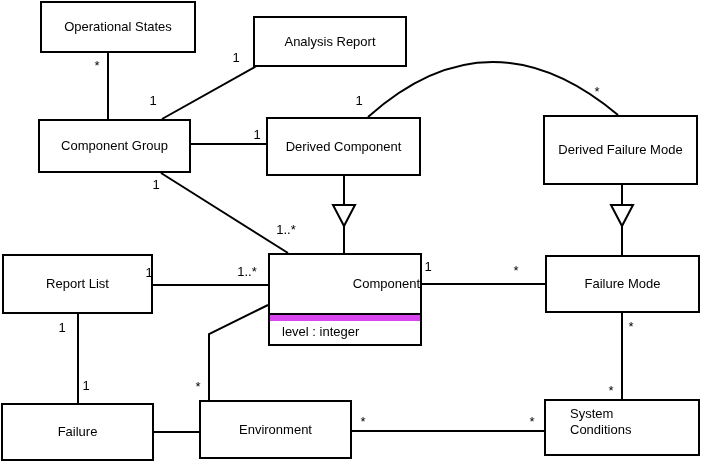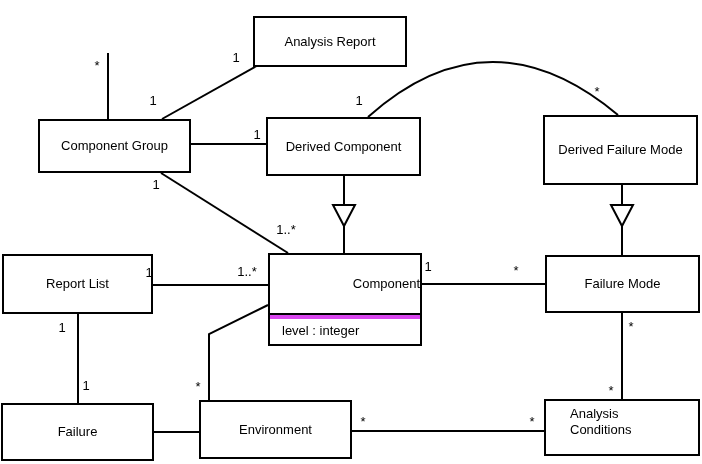--- a/index.html
+++ b/index.html
@@ -26,21 +26,21 @@
   }
   .uml-class.compound{display:block;padding:0;}
   .uml-class .name-compartment{
     box-sizing:border-box;
     height:60px;
     border-bottom:2px solid #000;
     display:flex;align-items:center;justify-content:flex-end;
   }
   .uml-class .attr-compartment{
     box-sizing:border-box;
-    border-top:4px solid #d946ef;
+    border-top:6px solid #d946ef;
     height:27px;
     display:flex;align-items:center;
     padding-left:12px;
     text-align:left;
   }
   .uml-class.left-text{
     justify-content:flex-start;
     align-items:flex-start;
     text-align:left;
     padding:5px 0 0 24px;
@@ -74,20 +74,23 @@
 
     <line x1="344" y1="176" x2="344" y2="204" stroke="#000" stroke-width="2"></line>
     <line x1="344" y1="226" x2="344" y2="253" stroke="#000" stroke-width="2"></line>
     <polygon points="333,205 355,205 344,226" fill="#fff" stroke="#000" stroke-width="2"></polygon>
 
     <line x1="622" y1="178" x2="622" y2="204" stroke="#000" stroke-width="2"></line>
     <line x1="622" y1="226" x2="622" y2="255" stroke="#000" stroke-width="2"></line>
     <polygon points="611,205 633,205 622,226" fill="#fff" stroke="#000" stroke-width="2"></polygon>
   </svg>
 
+  <div class="uml-class" style="left:40px;top:1px;width:156px;height:52px;">
+    <span>Operational States</span>
+  </div>
 
   <div class="uml-class" style="left:253px;top:16px;width:154px;height:51px;">
     <span>Analysis Report</span>
   </div>
 
   <div class="uml-class" style="left:38px;top:119px;width:153px;height:54px;">
     <span>Component Group</span>
   </div>
 
   <div class="uml-class" style="left:266px;top:117px;width:155px;height:59px;">
@@ -117,21 +120,21 @@
 
   <div class="uml-class" style="left:1px;top:403px;width:153px;height:58px;">
     <span>Failure</span>
   </div>
 
   <div class="uml-class" style="left:199px;top:400px;width:153px;height:59px;">
     <span>Environment</span>
   </div>
 
   <div class="uml-class left-text" style="left:544px;top:399px;width:156px;height:57px;">
-    <span style="display:block;width:80px;">Analysis Conditions</span>
+    <span style="display:block;width:80px;">System Conditions</span>
   </div>
 
   <div class="mult" style="left:97px;top:65px;">*</div>
   <div class="mult" style="left:153px;top:100px;">1</div>
   <div class="mult" style="left:236px;top:57px;">1</div>
   <div class="mult" style="left:257px;top:134px;">1</div>
   <div class="mult" style="left:359px;top:100px;">1</div>
   <div class="mult" style="left:597px;top:91px;">*</div>
   <div class="mult" style="left:156px;top:184px;">1</div>
   <div class="mult" style="left:286px;top:229px;">1..*</div>

